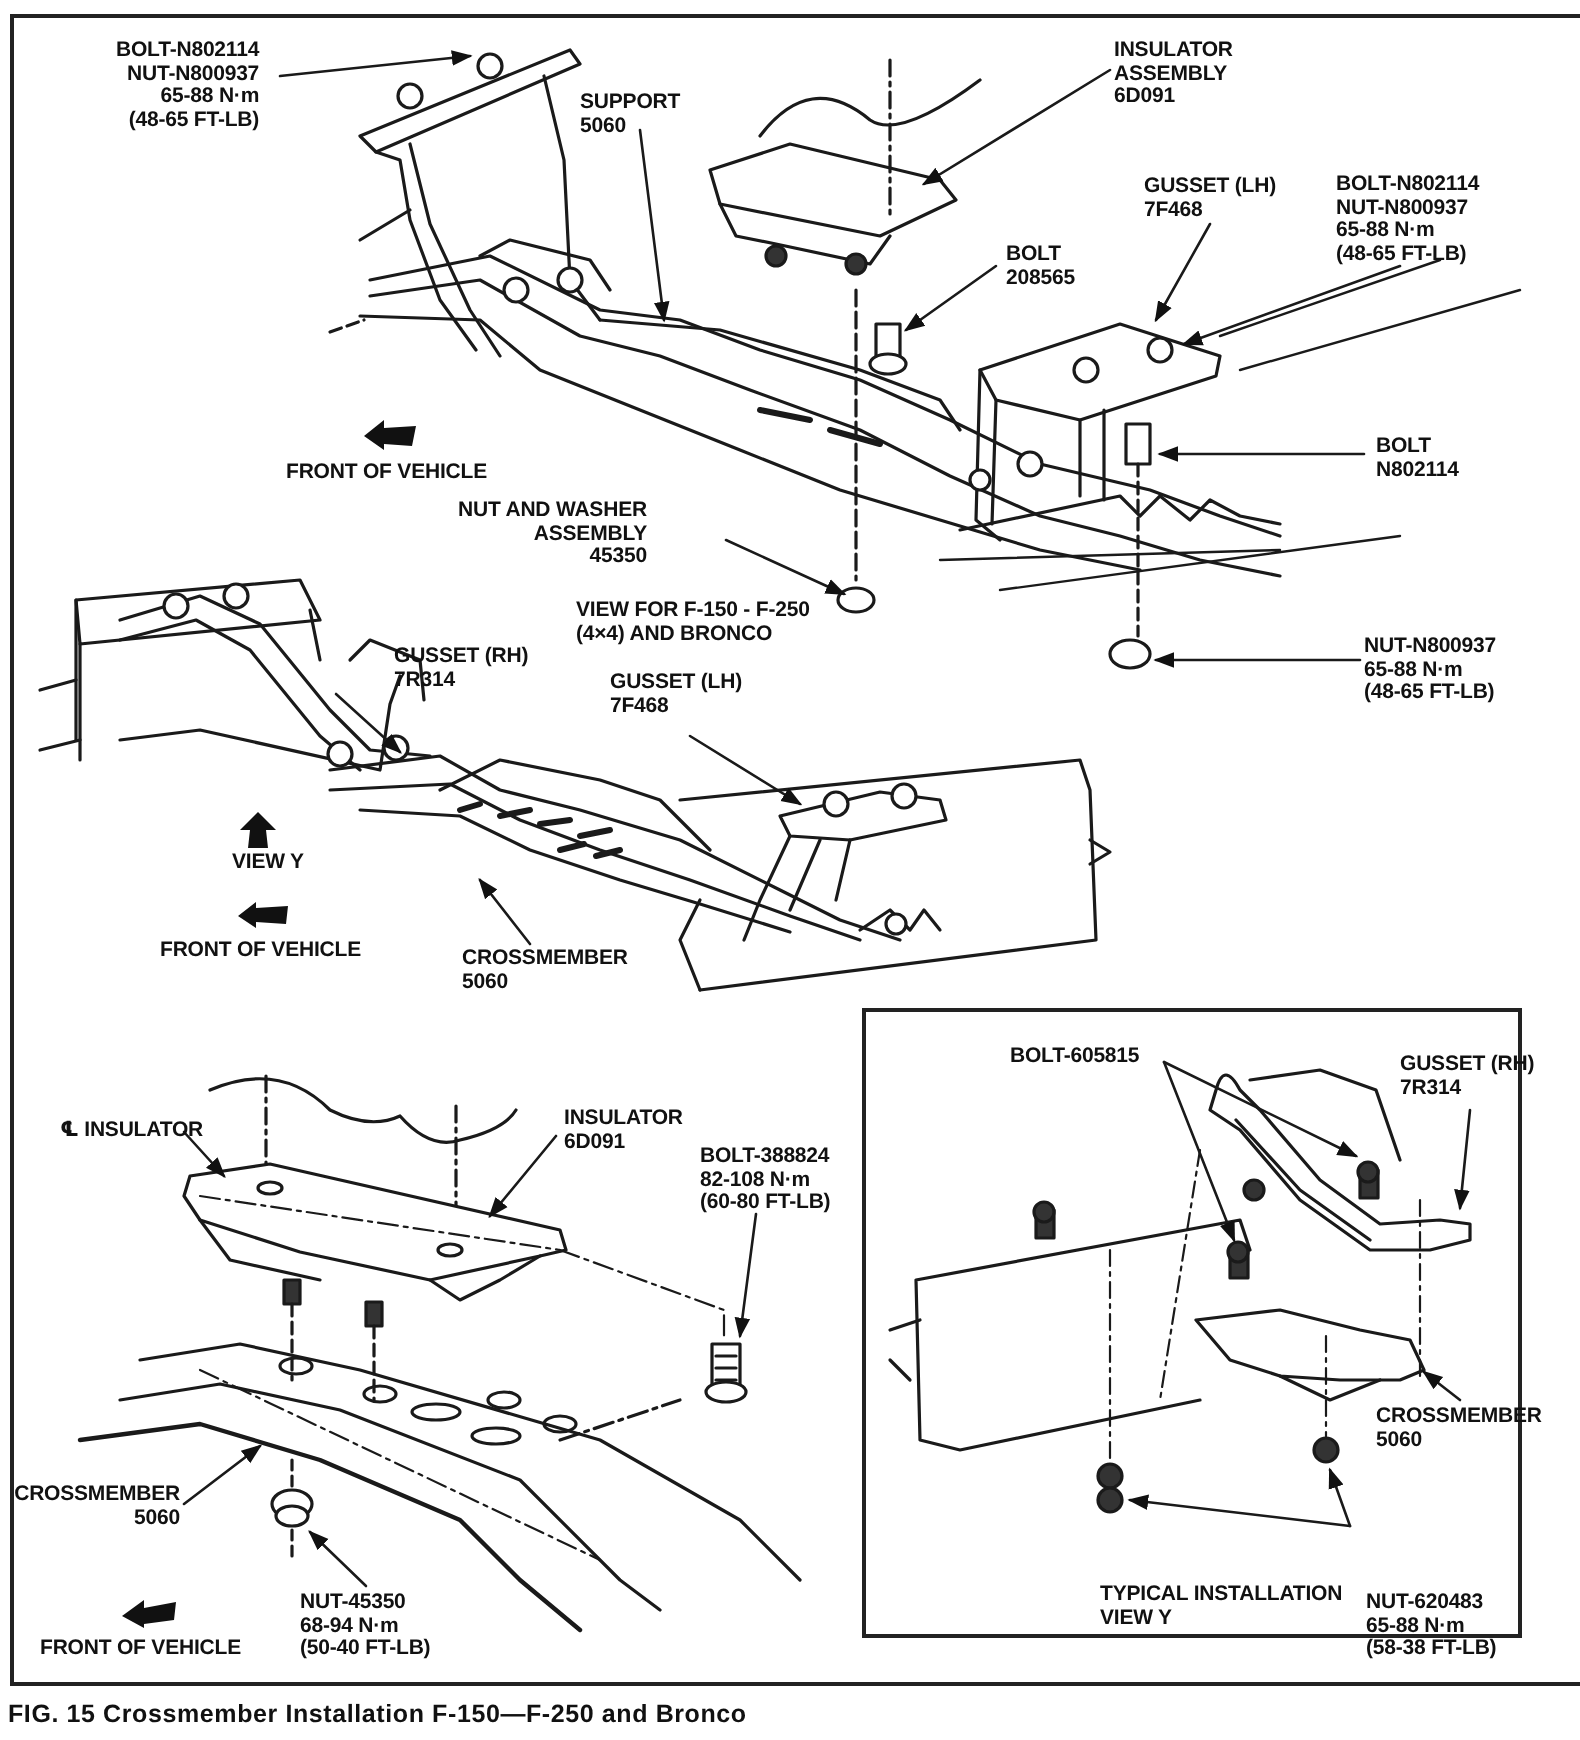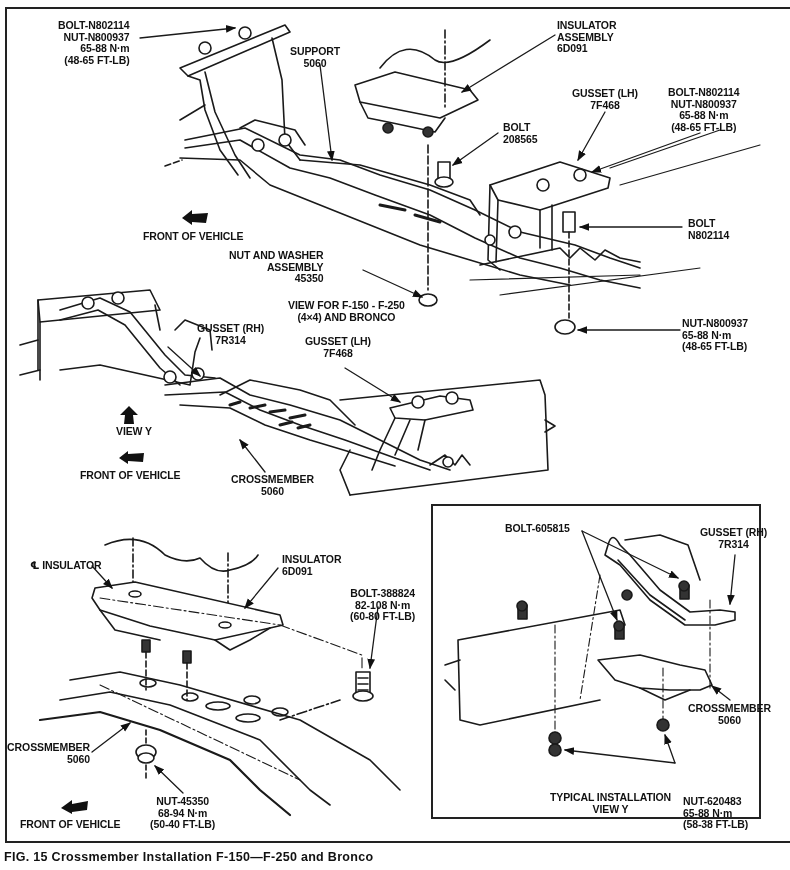--- a/index.html
+++ b/index.html
@@ -7,21 +7,21 @@
          font-family: "Liberation Sans", "DejaVu Sans", sans-serif; color: #111; }
   .frame { position: absolute; left: 5px; top: 7px; width: 790px; height: 836px;
            border-left: 2px solid #222; border-top: 2px solid #222; border-bottom: 2px solid #222; box-sizing: border-box; }
   .inset { position: absolute; left: 431px; top: 504px; width: 330px; height: 315px;
            border: 2px solid #222; box-sizing: border-box; }
   svg.art { position: absolute; left: 0; top: 0; }
   .lbl { position: absolute; font-size: 10.5px; font-weight: bold; line-height: 11.5px;
          letter-spacing: -0.1px; white-space: nowrap; }
   .lbl span { display: block; }
   .r { text-align: right; }
-  .c { text-align: center; }
+  .c { }
   .caption { position: absolute; left: 4px; top: 850px; font-size: 12.5px; font-weight: bold;
              letter-spacing: 0.3px; white-space: nowrap; text-align: right; }
   .arrowicon { position: absolute; }
 </style>
 </head>
 <body>
 
 <div class="frame"></div>
 <div class="inset"></div>
 
@@ -301,21 +301,21 @@
 <div class="lbl c" style="left:231px;top:474px">
   <span>CROSSMEMBER</span>
   <span>5060</span>
 </div>
 
 <div class="lbl" style="left:30px;top:560px">℄ INSULATOR</div>
 <div class="lbl" style="left:282px;top:554px">
   <span>INSULATOR</span>
   <span>6D091</span>
 </div>
-<div class="lbl c" style="left:350px;top:588px">
+<div class="lbl c" style="left:350px;top:573px">
   <span>BOLT-388824</span>
   <span>82-108 N·m</span>
   <span>(60-80 FT-LB)</span>
 </div>
 <div class="lbl r" style="left:0px;top:742px;width:90px">
   <span>CROSSMEMBER</span>
   <span>5060</span>
 </div>
 <div class="lbl c" style="left:150px;top:796px">
   <span>NUT-45350</span>

